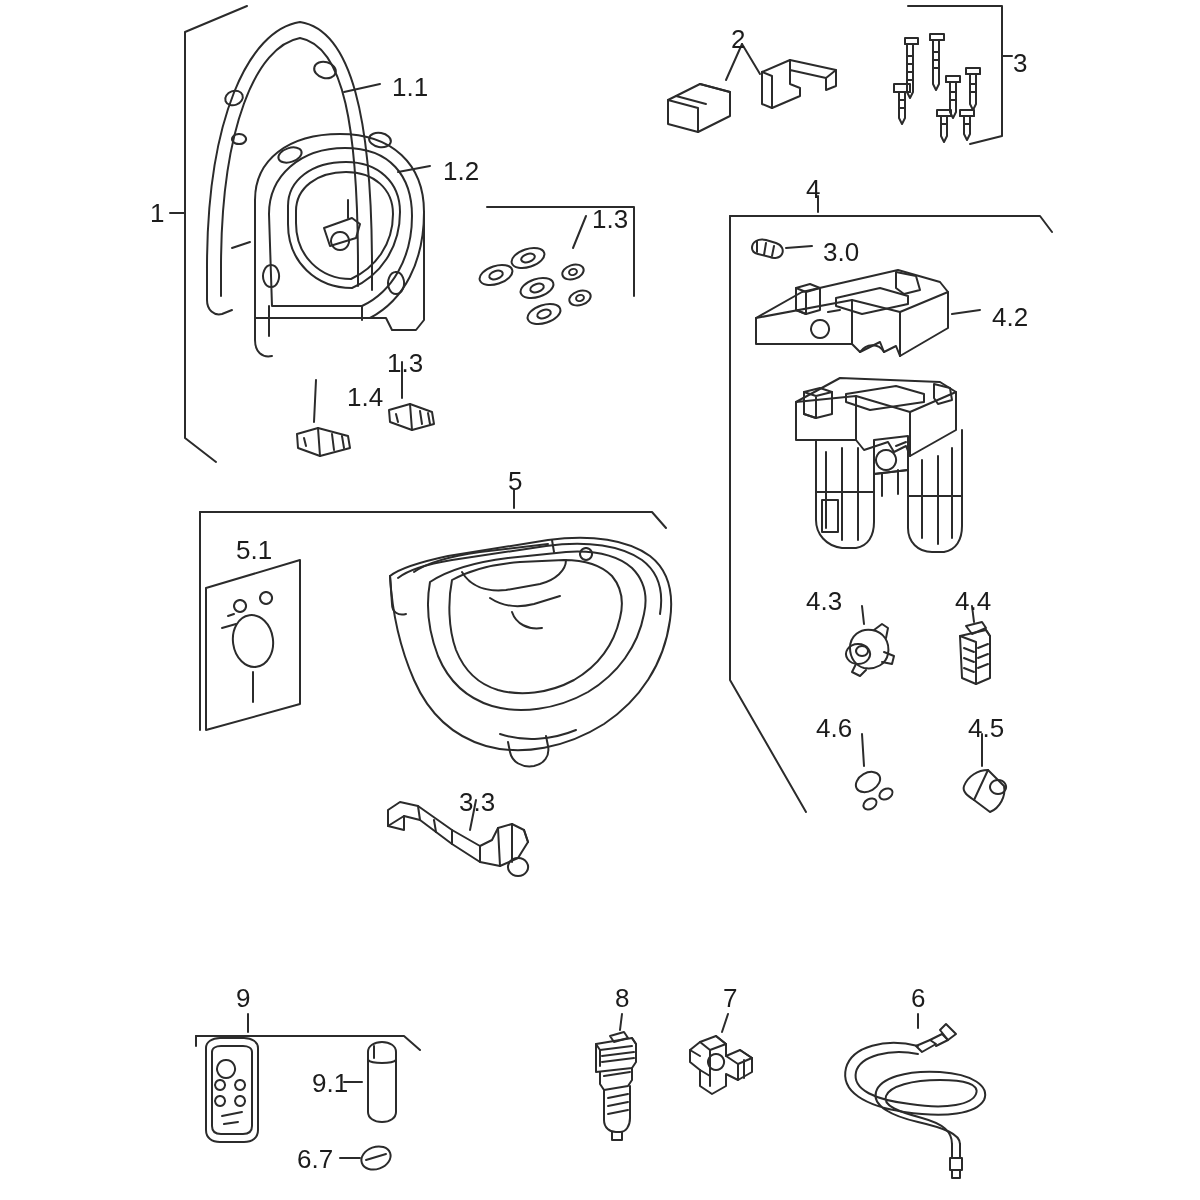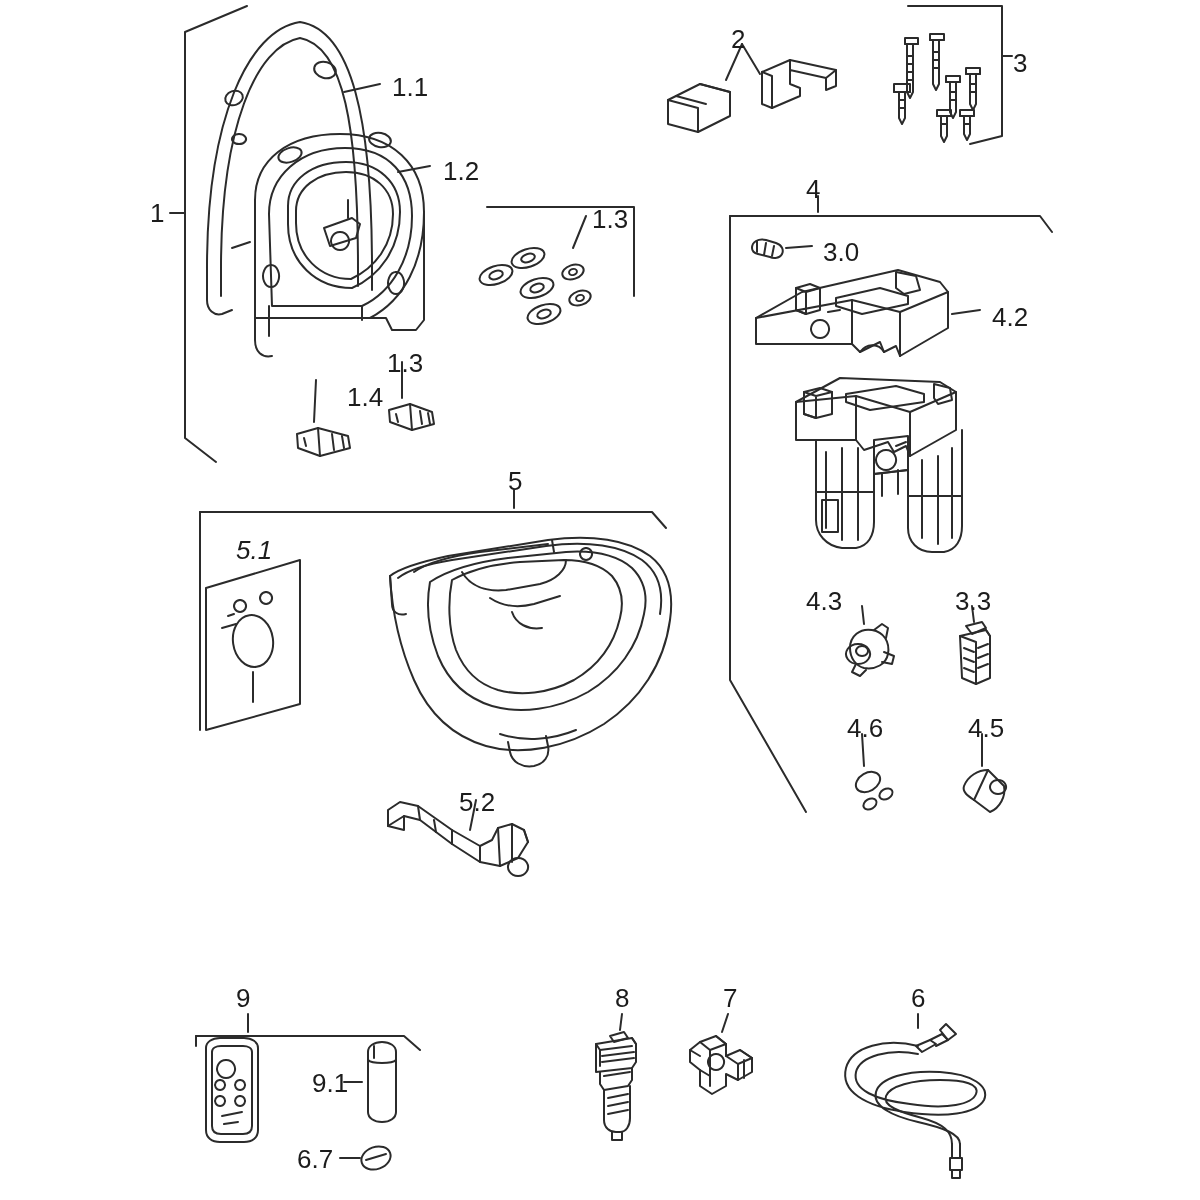--- a/index.html
+++ b/index.html
@@ -443,26 +443,26 @@
   <div class="lbl big" style="left:443px; top:158px;text-align:center;">1.2</div>
   <div class="lbl big" style="left:387px; top:350px;">1.3</div>
   <div class="lbl big" style="left:301px; top:384px;margin-left:46px;">1.4</div>
   <div class="lbl big" style="left:592px; top:206px;">1.3</div>
   <div class="lbl big" style="left:731px; top:26px;">2</div>
   <div class="lbl big" style="left:1013px; top:50px;">3</div>
   <div class="lbl big" style="left:806px; top:176px;">4</div>
   <div class="lbl big" style="left:823px; top:239px;">3.0</div>
   <div class="lbl big" style="left:992px; top:304px;">4.2</div>
   <div class="lbl big" style="left:806px; top:588px;">4.3</div>
-  <div class="lbl big" style="left:955px; top:588px;">3.3</div>
+  <div class="lbl big" style="left:955px; top:588px;">4.4</div>
   <div class="lbl big" style="left:968px; top:715px;">4.5</div>
-  <div class="lbl big" style="left:847px; top:715px;">4.6</div>
+  <div class="lbl big" style="left:816px; top:715px;">4.6</div>
   <div class="lbl big" style="left:508px; top:468px;">5</div>
-  <div class="lbl big" style="left:236px; top:537px;font-style:italic;">5.1</div>
-  <div class="lbl big" style="left:459px; top:789px;">5.2</div>
+  <div class="lbl big" style="left:236px; top:537px;">5.1</div>
+  <div class="lbl big" style="left:459px; top:789px;">3.3</div>
   <div class="lbl big" style="left:911px; top:985px;">6</div>
   <div class="lbl big" style="left:723px; top:985px;">7</div>
   <div class="lbl big" style="left:615px; top:985px;">8</div>
   <div class="lbl big" style="left:236px; top:985px;">9</div>
   <div class="lbl big" style="left:312px; top:1070px;">9.1</div>
   <div class="lbl big" style="left:297px; top:1146px;">6.7</div>
 
 </div>
 
 </body></html>

